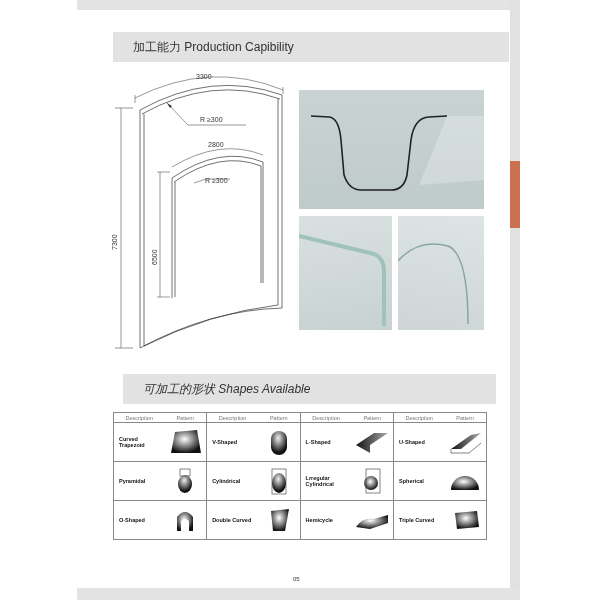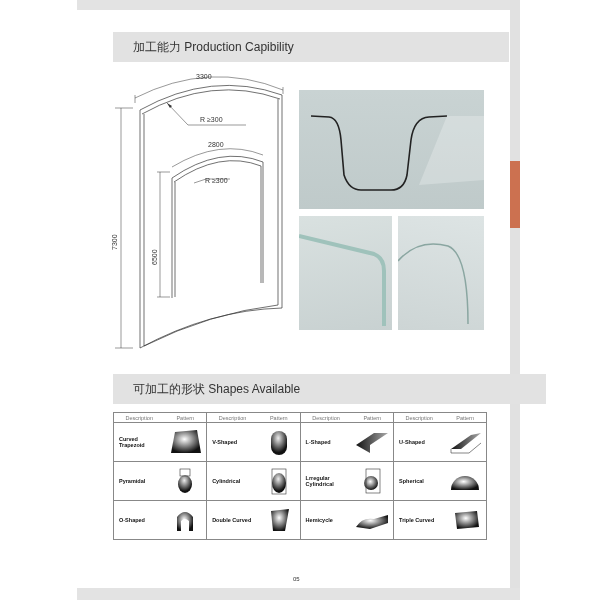--- a/index.html
+++ b/index.html
@@ -5,21 +5,21 @@
   html,body{margin:0;padding:0;}
   body{width:600px;height:600px;position:relative;background:#ffffff;overflow:hidden;font-family:"Liberation Sans",sans-serif;}
   .topband{position:absolute;left:77px;top:0;width:443px;height:10px;background:#e3e3e3;}
   .botband{position:absolute;left:77px;top:588px;width:443px;height:12px;background:#e3e3e3;}
   .rightstrip{position:absolute;left:510px;top:0;width:10px;height:600px;background:#e1e1e1;}
   .orange-tab{position:absolute;left:510px;top:161px;width:10px;height:67px;background:#cc7150;}
   .page{position:absolute;left:77px;top:10px;width:433px;height:578px;background:#ffffff;}
   .section-header{position:absolute;background:#e2e2e2;height:30px;display:flex;align-items:center;}
   .section-header span{font-size:12px;color:#333;padding-left:20px;}
   #hdr1{left:113px;top:32px;width:396px;}
-  #hdr2{left:113px;top:374px;width:433px;}
+  #hdr2{left:123px;top:374px;width:373px;font-style:italic;}
   .drawing{position:absolute;left:100px;top:65px;width:200px;height:300px;}
   .photos{position:absolute;left:299px;top:90px;}
   .photo{position:absolute;background:linear-gradient(160deg,#d6dfdf,#c3cccc);}
   #ph1{left:0;top:0;width:185px;height:119px;background:linear-gradient(180deg,#c9d3d3,#bfcaca);}
   #ph2{left:0;top:126px;width:93px;height:114px;background:linear-gradient(170deg,#d9e1e0,#c8d1d1);}
   #ph3{left:99px;top:126px;width:86px;height:114px;background:linear-gradient(190deg,#dde4e4,#cdd5d5);}
   .shape-table{position:absolute;left:113px;top:412px;width:374px;border-collapse:collapse;font-size:6px;}
   .shape-table td,.shape-table th{border:1px solid #888;height:38px;padding:0;}
   .shape-table th{height:9px;font-weight:normal;color:#777;font-size:5.5px;}
   .shape-table th.desc,.shape-table th.pat{border-left:none;border-right:none;}

